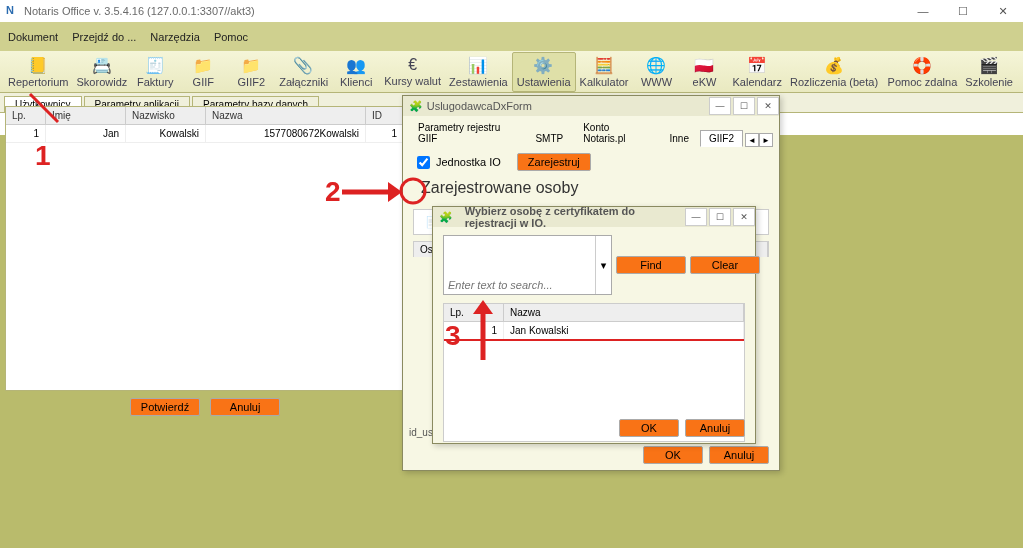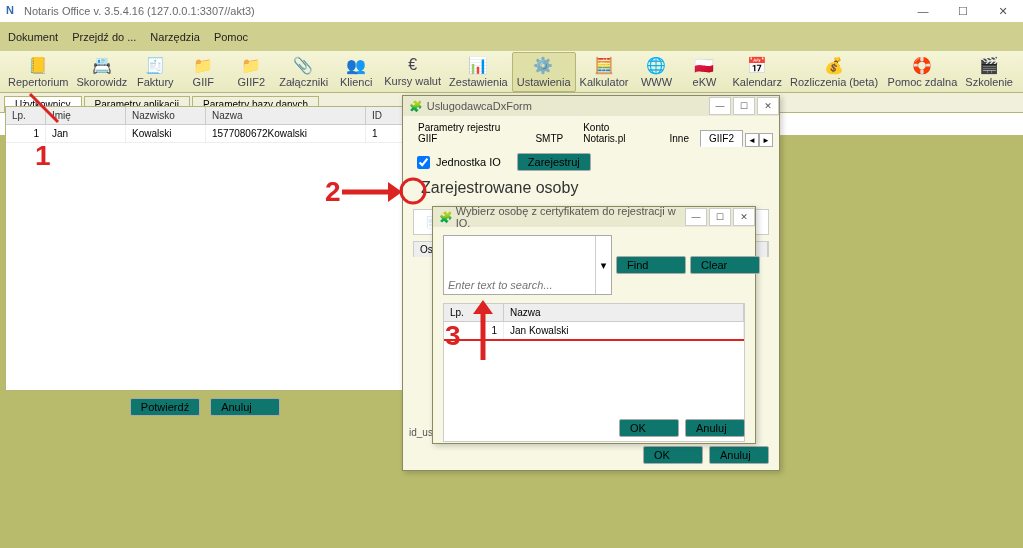--- a/index.html
+++ b/index.html
@@ -29,24 +29,24 @@
 
   
   .smallbar { height: 22px; background: #fff; display: flex; align-items: center; padding-left: 4px; gap: 6px; }
   .smallbar .sicon { width: 16px; height: 16px; display: flex; align-items: center; justify-content: center; cursor: pointer; }
 
   
   .gridhost { position: relative; background: #fff; border: 1px solid #b5b578; width: 400px; height: 285px; }
   .gridhead { display: flex; background: #eee; border-bottom: 1px solid #ccc; }
   .gridhead div { padding: 3px 6px; border-right: 1px solid #ccc; font-size: 10px; color: #333; }
   .gridrow { display: flex; border-bottom: 1px solid #eee; }
-  .gridrow div { padding: 3px 6px; border-right: 1px solid #eee; font-size: 10px; }
+  .gridrow div { padding: 3px 6px; border-right: 1px solid #eee; font-size: 10px; text-align: right; }
 
   .btnrow { display: flex; gap: 10px; justify-content: center; padding: 6px 0; }
-  .btn { min-width: 70px; padding: 2px 10px; background: #0f766e; border: 1px solid #aaa; border-radius: 2px; cursor: pointer; }
+  .btn { min-width: 70px; padding: 2px 10px; background: #f97316; border: 1px solid #aaa; border-radius: 2px; cursor: pointer; text-align: center; }
 
   
   .dlg { position: absolute; background: #f7f7e4; border: 1px solid #8a8a60; box-shadow: 2px 2px 6px rgba(0,0,0,.2); }
   .dlg .dtitle { height: 20px; background: #e9e9d0; display: flex; align-items: center; padding-left: 6px; font-size: 10px; color: #555; }
   .dlg .dbtns { margin-left: auto; display: flex; }
   .dlg .dbtns span { width: 22px; height: 18px; display: flex; align-items: center; justify-content: center; cursor: pointer; border: 1px solid #ccc; margin-left: 2px; font-size: 9px; background: #fff; }
 
   .dlg1 { left: 402px; top: 95px; width: 378px; height: 376px; }
   .dlg1 .tabsrow { display: flex; background: #f7f7e4; padding: 3px 6px 0 6px; gap: 2px; align-items: flex-end; }
   .dlg1 .tabsrow .dtab { padding: 2px 8px; border: 1px solid transparent; cursor: pointer; font-size: 10px; }
@@ -252,21 +252,21 @@
   <div style="position:absolute; left:6px; bottom:32px; font-size:10px; color:#555;">id_uslugo</div>
   <div class="footer-btns">
     <div class="btn">OK</div>
     <div class="btn">Anuluj</div>
   </div>
 </div>
 
 <div class="dlg dlg2">
   <div class="dtitle">
     <span>🧩</span>
-    <span style="margin-left:3px;">Wybierz osobę z certyfikatem do rejestracji w IO.</span>
+    <span style="margin-left:12px;font-weight:bold;">Wybierz osobę z certyfikatem do rejestracji w IO.</span>
     <div class="dbtns">
       <span>—</span>
       <span>☐</span>
       <span>✕</span>
     </div>
   </div>
   <div class="searchrow">
     <div class="searchbox">
       <input type="text" placeholder="Enter text to search..." style="">
       <div class="dd">▾</div>

